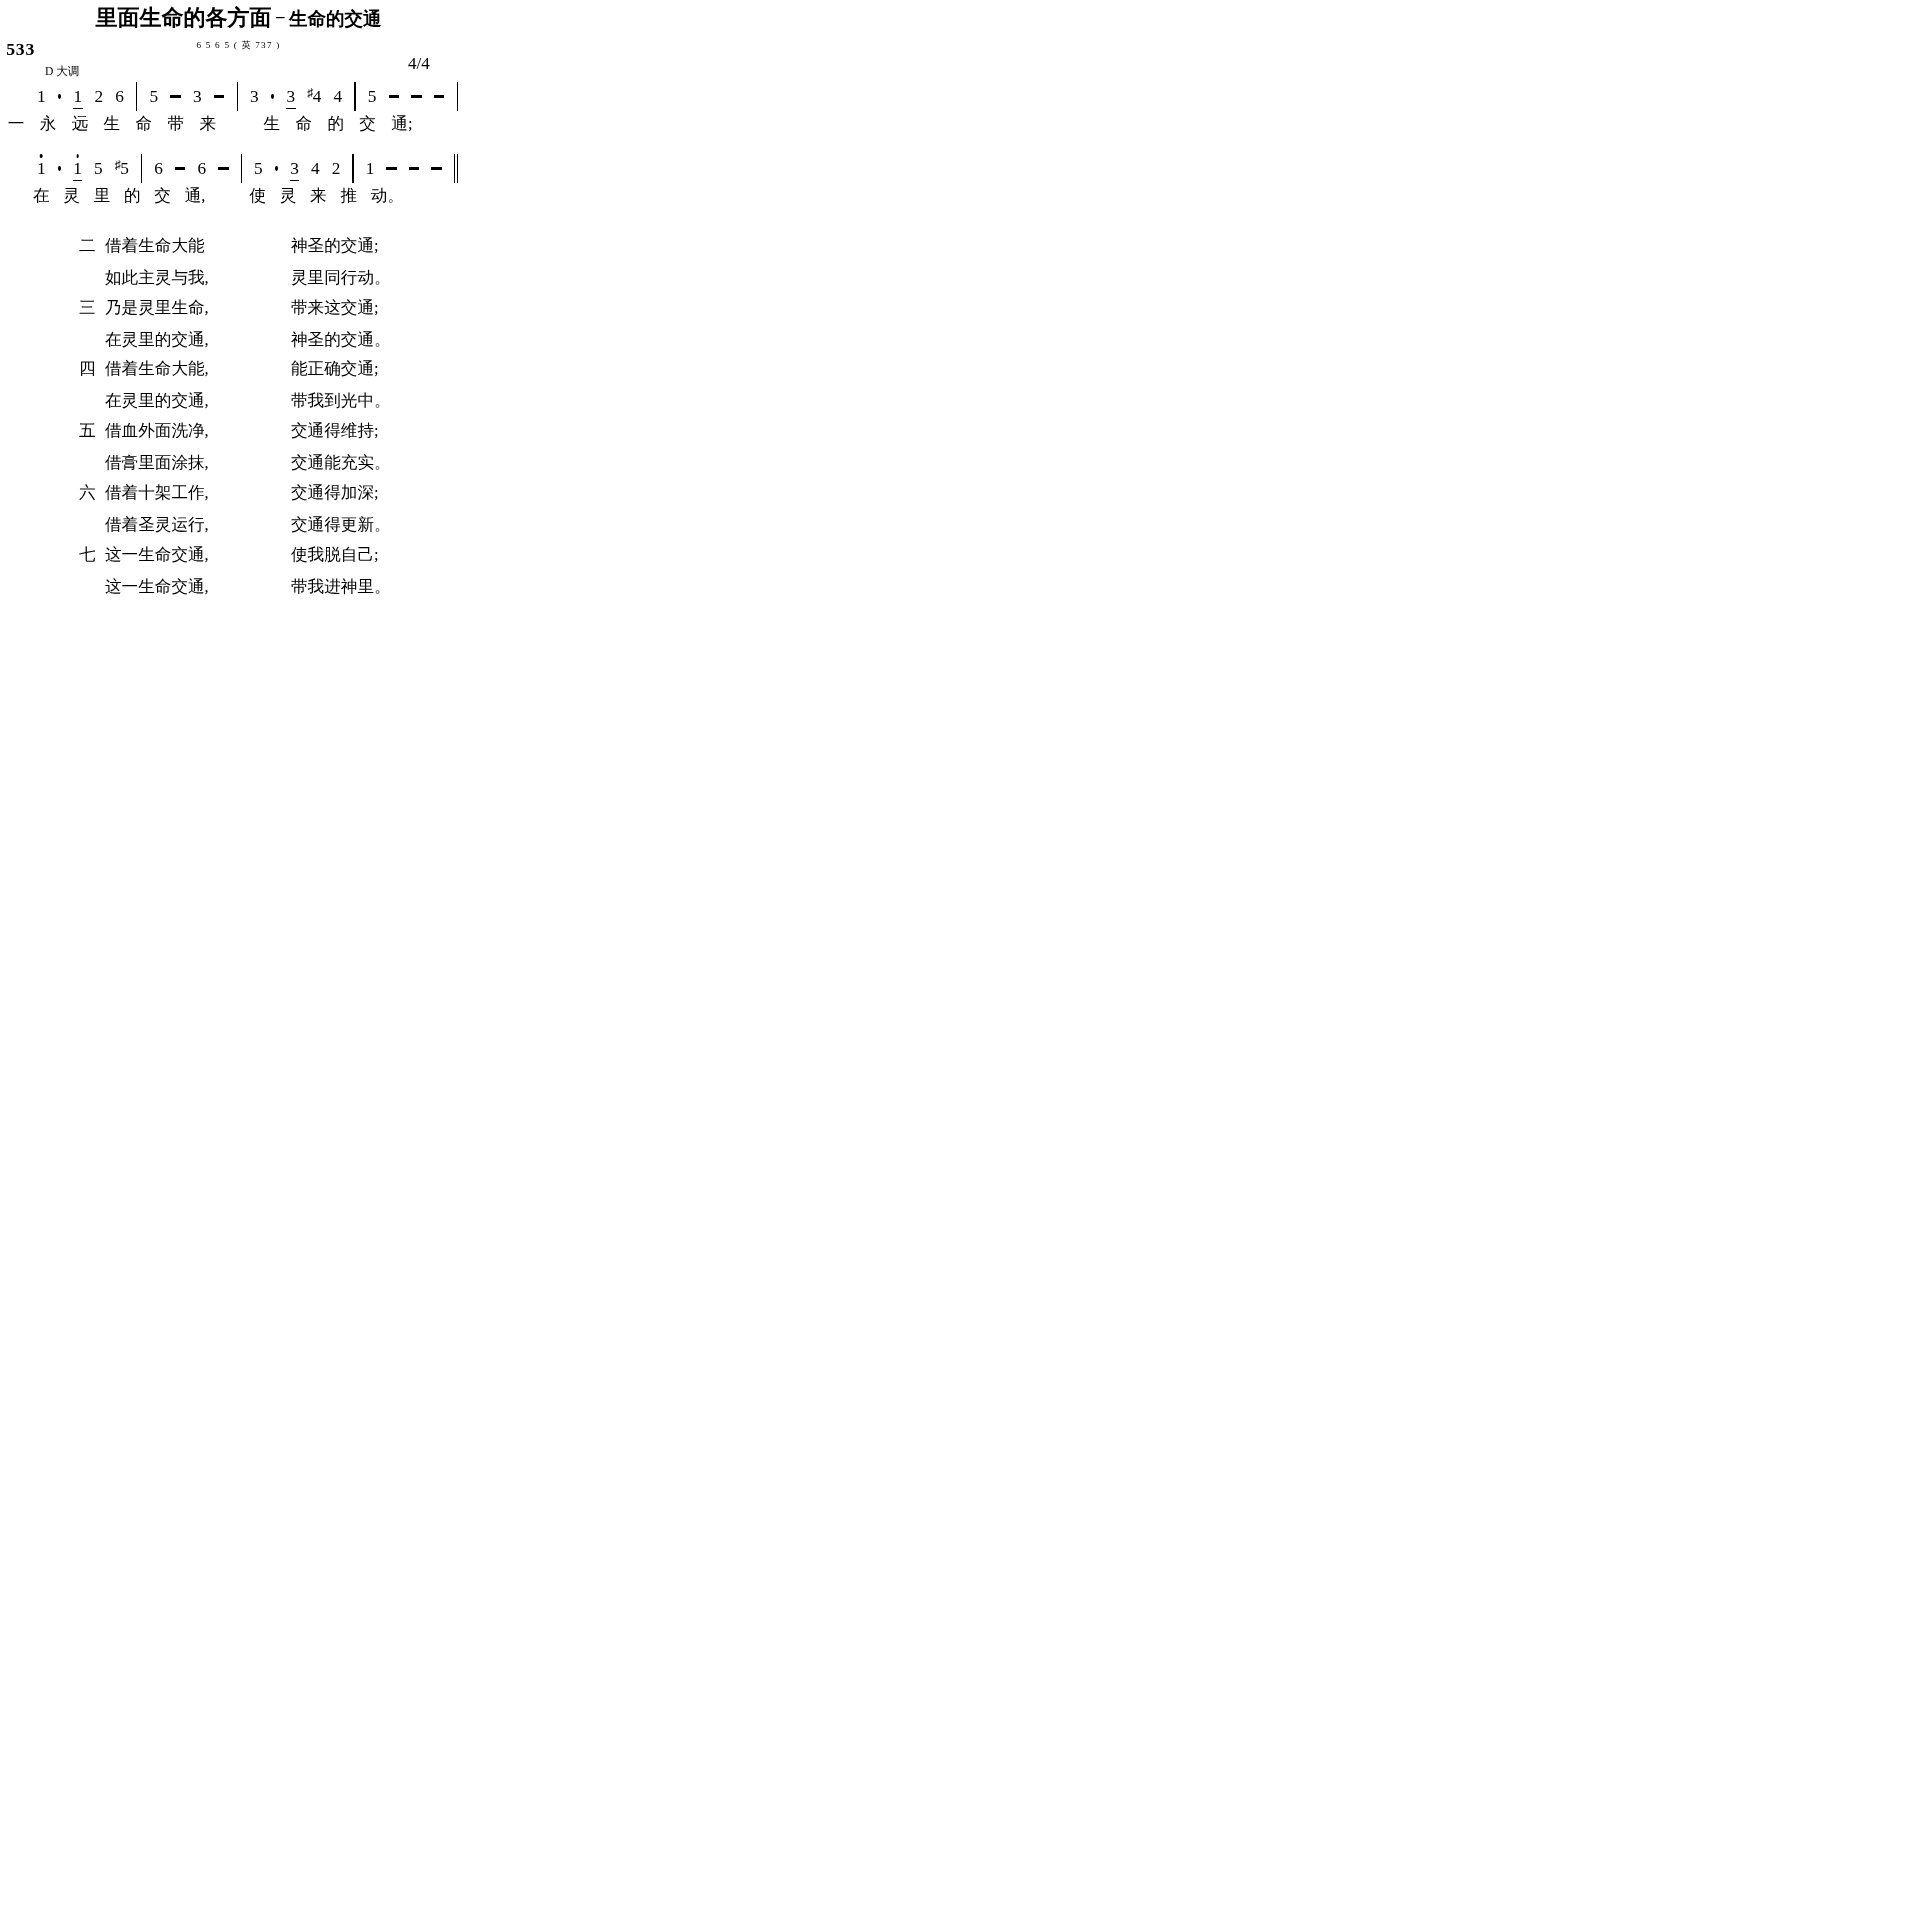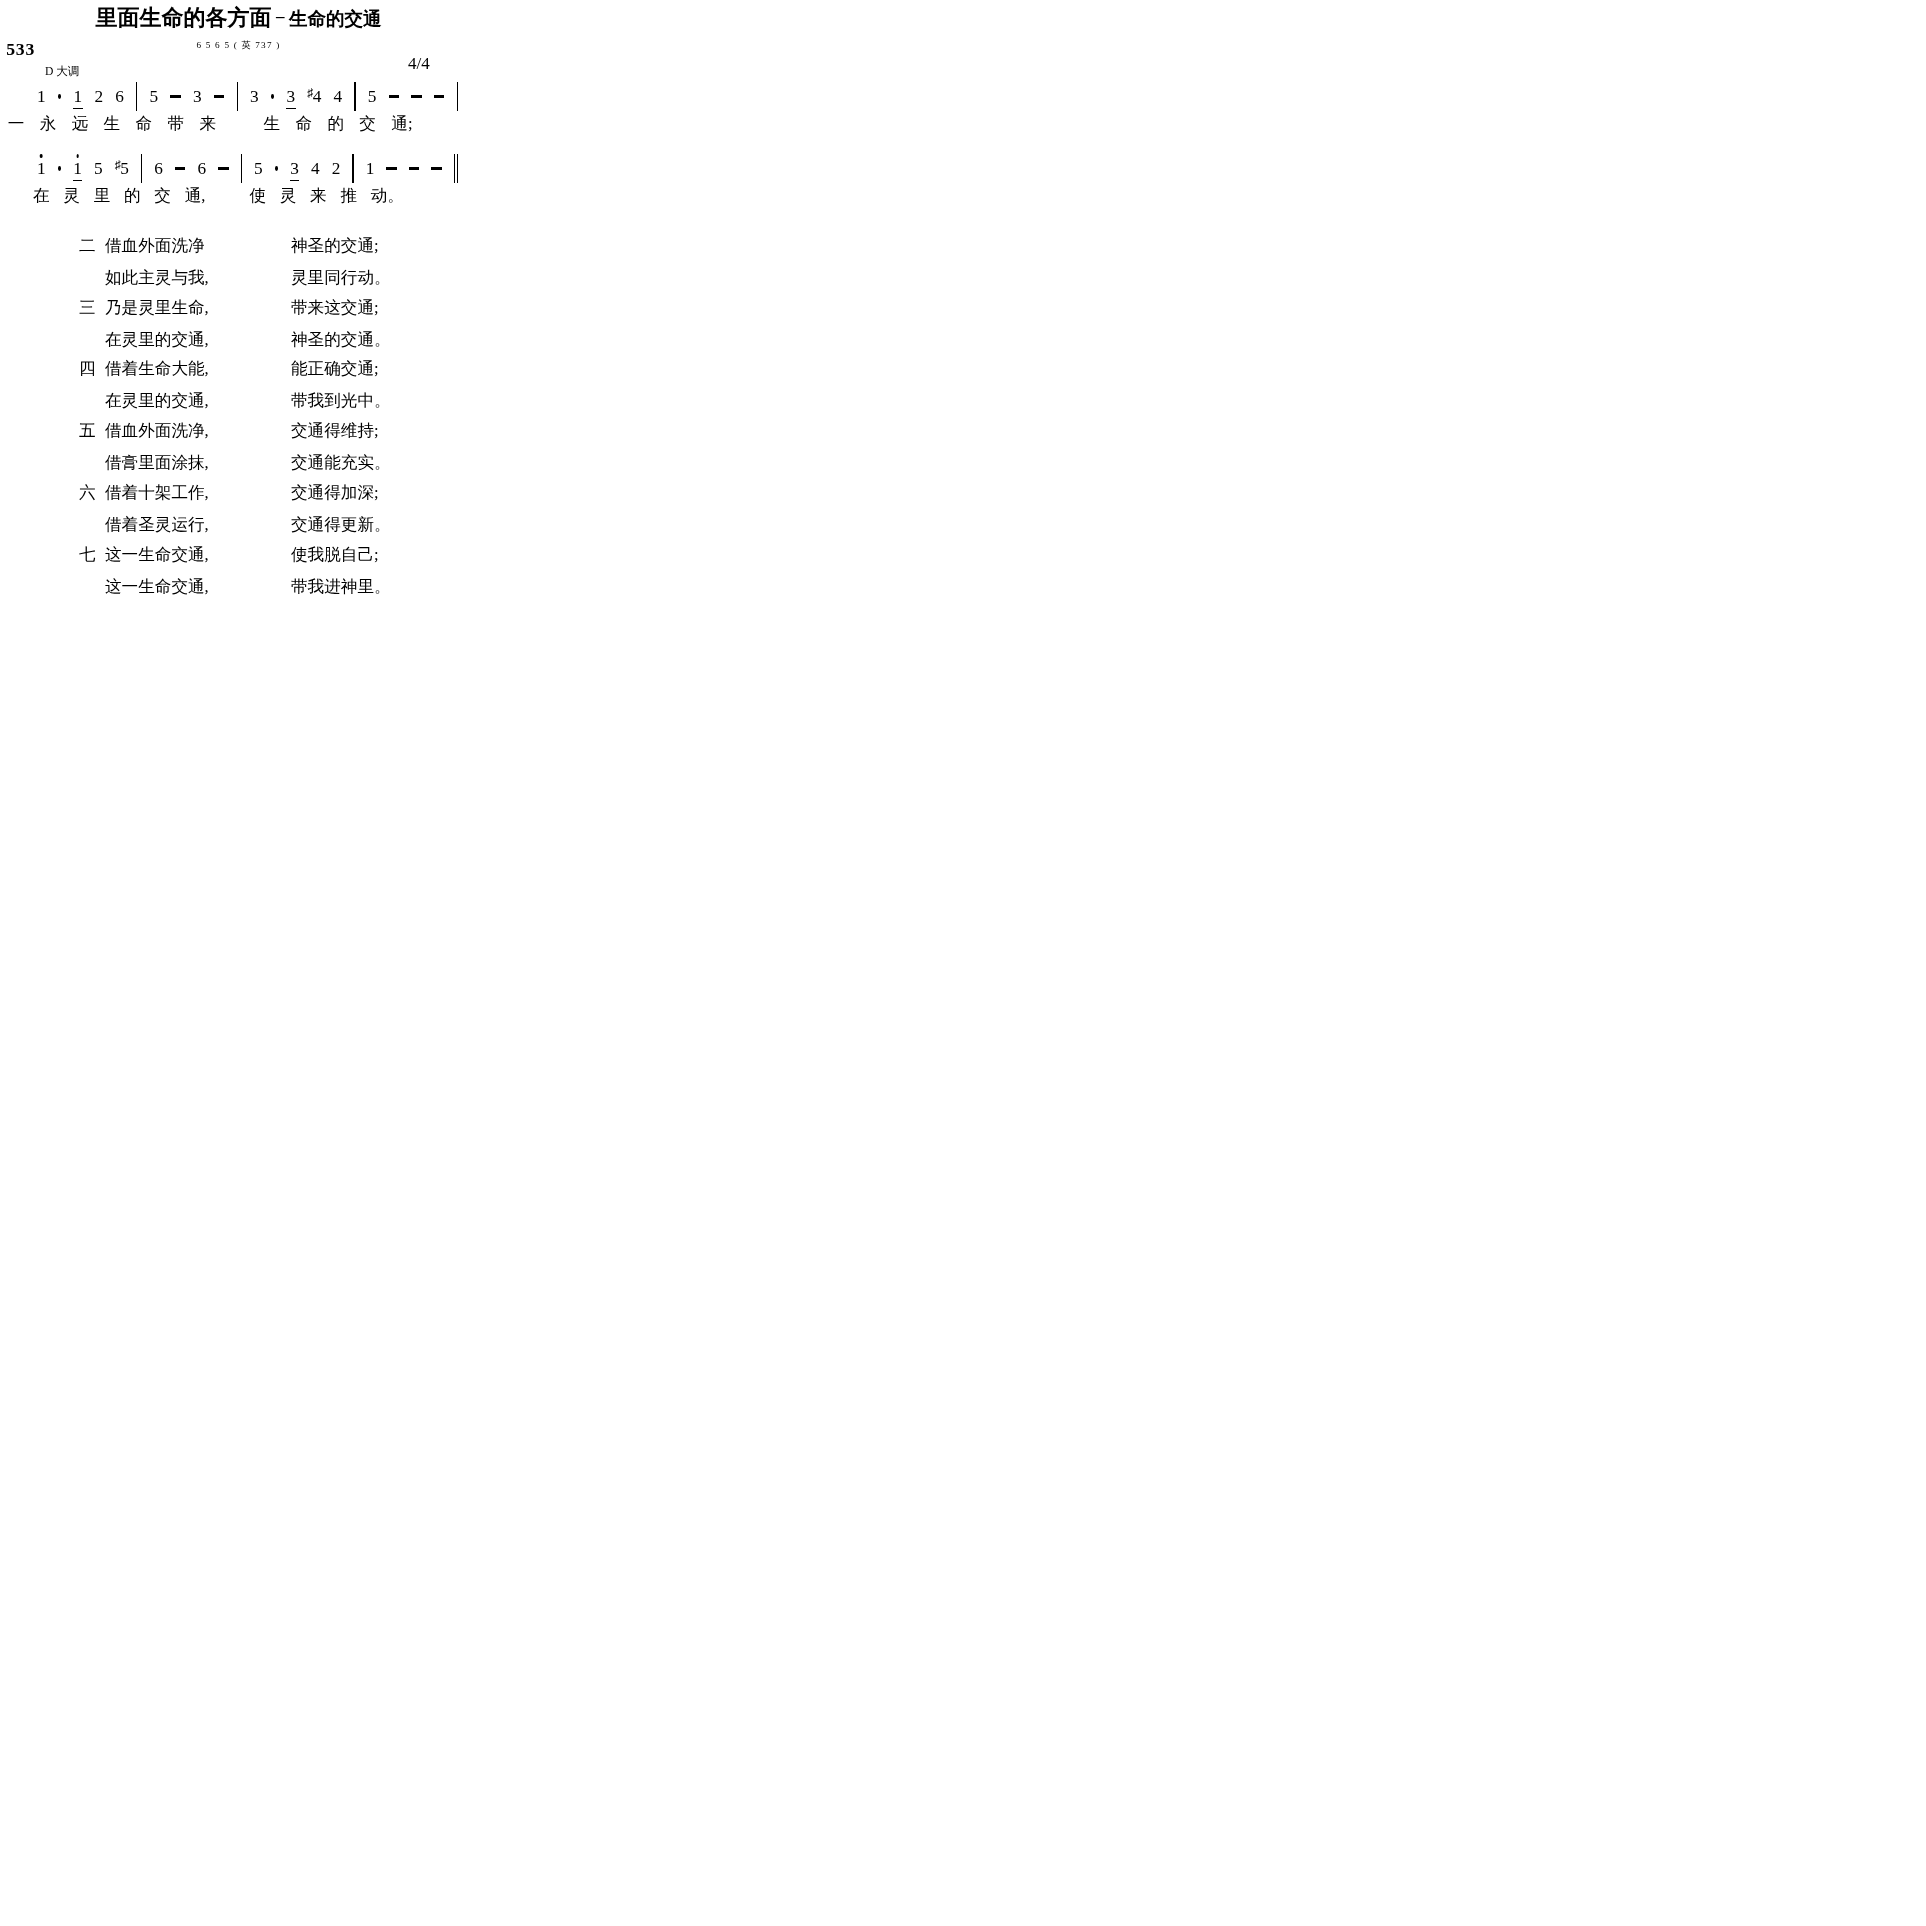--- a/index.html
+++ b/index.html
@@ -139,21 +139,21 @@
     <span class="lchar">来</span>
     <span class="lchar">推</span>
     <span class="lchar">动。</span>
   </div>
 
 <div class="abs verses">
 
   <div class="verse">
     <div class="vline">
       <span class="vnum">二</span>
-      <span class="vleft">借血外面洗净</span>
+      <span class="vleft">借着生命大能</span>
       <span class="vright">神圣的交通;</span>
     </div>
     <div class="vline">
       <span class="vnum"></span>
       <span class="vleft">如此主灵与我,</span>
       <span class="vright">灵里同行动。</span>
     </div>
   </div>
 
   <div class="verse">

